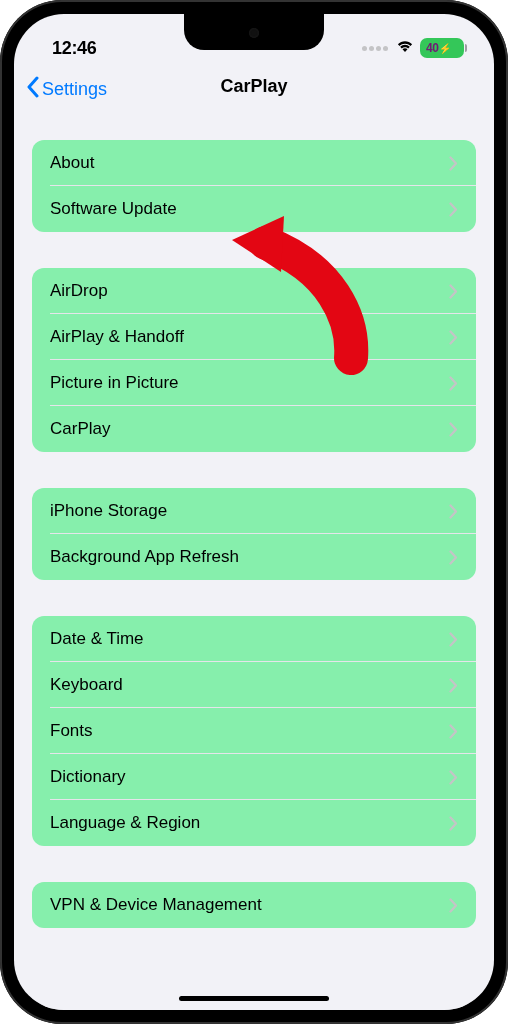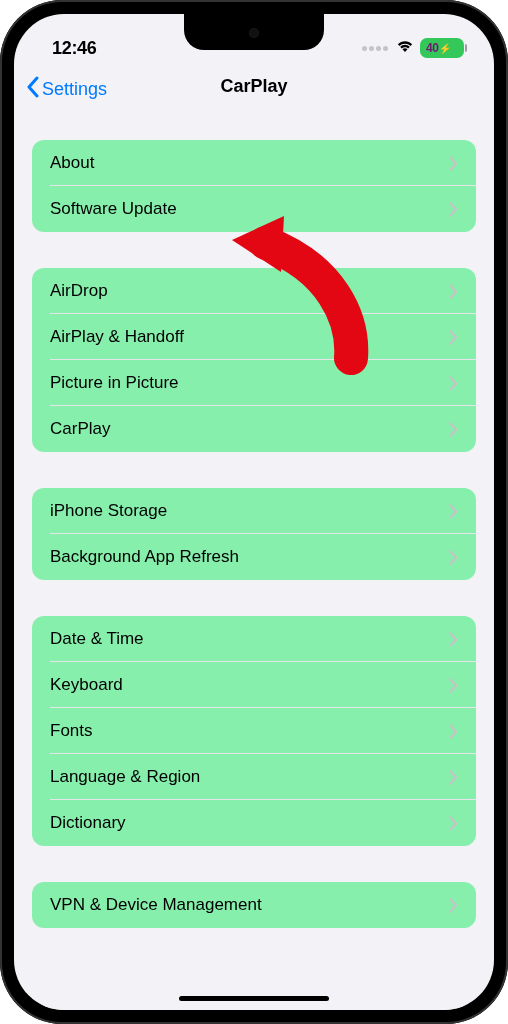--- a/index.html
+++ b/index.html
@@ -332,29 +332,29 @@
           </div>
           <div class="row">
             <span class="row-label">Fonts</span>
             <span class="chevron">
               <svg viewBox="0 0 9 15" fill="none">
                 <path d="M1.5 1.5L7 7.5l-5.5 6" stroke="#c4c4c6" stroke-width="2.2" stroke-linecap="round" stroke-linejoin="round"></path>
               </svg>
             </span>
           </div>
           <div class="row">
+            <span class="row-label">Dictionary</span>
+            <span class="chevron">
+              <svg viewBox="0 0 9 15" fill="none">
+                <path d="M1.5 1.5L7 7.5l-5.5 6" stroke="#c4c4c6" stroke-width="2.2" stroke-linecap="round" stroke-linejoin="round"></path>
+              </svg>
+            </span>
+          </div>
+          <div class="row">
             <span class="row-label">Language &amp; Region</span>
-            <span class="chevron">
-              <svg viewBox="0 0 9 15" fill="none">
-                <path d="M1.5 1.5L7 7.5l-5.5 6" stroke="#c4c4c6" stroke-width="2.2" stroke-linecap="round" stroke-linejoin="round"></path>
-              </svg>
-            </span>
-          </div>
-          <div class="row">
-            <span class="row-label">Dictionary</span>
             <span class="chevron">
               <svg viewBox="0 0 9 15" fill="none">
                 <path d="M1.5 1.5L7 7.5l-5.5 6" stroke="#c4c4c6" stroke-width="2.2" stroke-linecap="round" stroke-linejoin="round"></path>
               </svg>
             </span>
           </div>
         </div>
         <div class="section">
           <div class="row">
             <span class="row-label">VPN &amp; Device Management</span>

